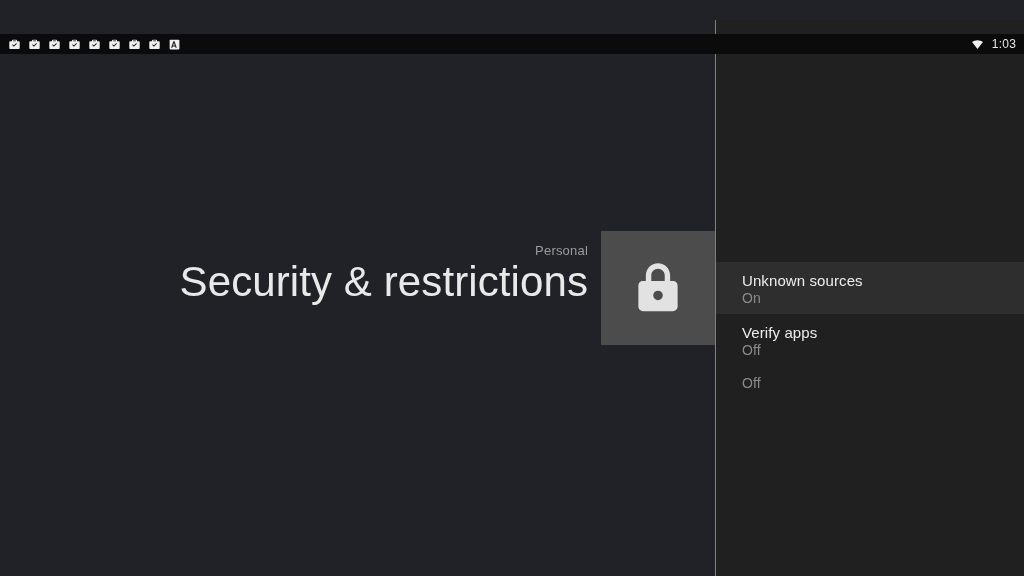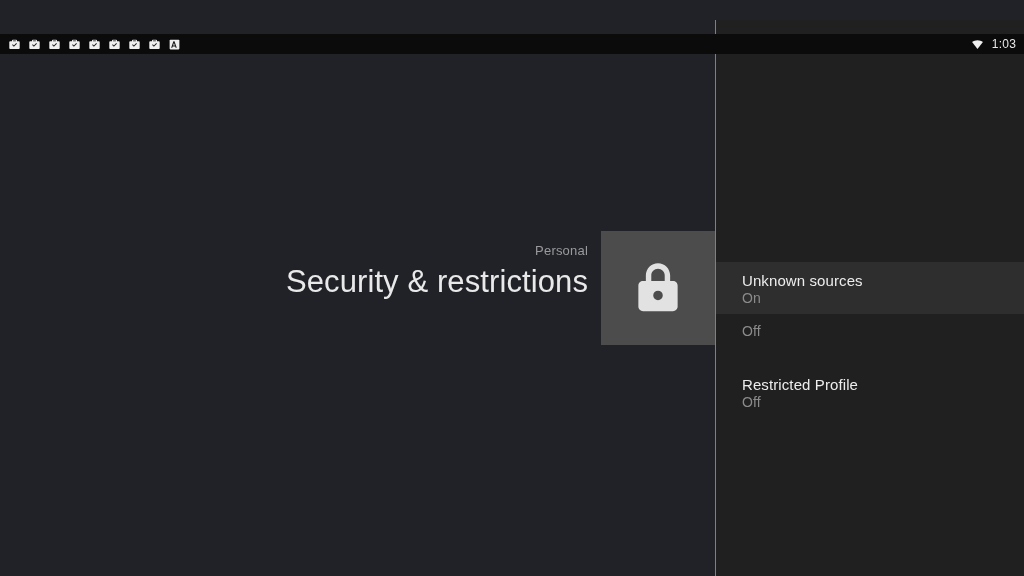--- a/index.html
+++ b/index.html
@@ -92,21 +92,21 @@
   }
   #hero-eyebrow {
     color: #9a9a9c;
     font-size: 13px;
     line-height: 16px;
     letter-spacing: 0.2px;
     margin-bottom: 4px;
   }
   #hero-title {
     color: #e9e9ea;
-    font-size: 31px;
+    font-size: 42px;
     line-height: 38px;
     font-weight: 400;
     letter-spacing: 0.1px;
     white-space: nowrap;
   }
   #hero-tile {
     width: 114px;
     height: 114px;
     background: #4c4c4c;
     display: flex;
@@ -229,24 +229,24 @@
 
   <div id="panel">
     <div id="panel-list">
 
       <div class="panel-row selected">
         <div class="row-title">Unknown sources</div>
         <div class="row-sub">On</div>
       </div>
 
       <div class="panel-row">
+        <div class="row-title">Verify apps</div>
         <div class="row-sub">Off</div>
       </div>
 
       <div class="panel-row">
-        <div class="row-title">Restricted Profile</div>
         <div class="row-sub">Off</div>
       </div>
 
     </div>
   </div>
 
 </div>
 
 </body></html>

